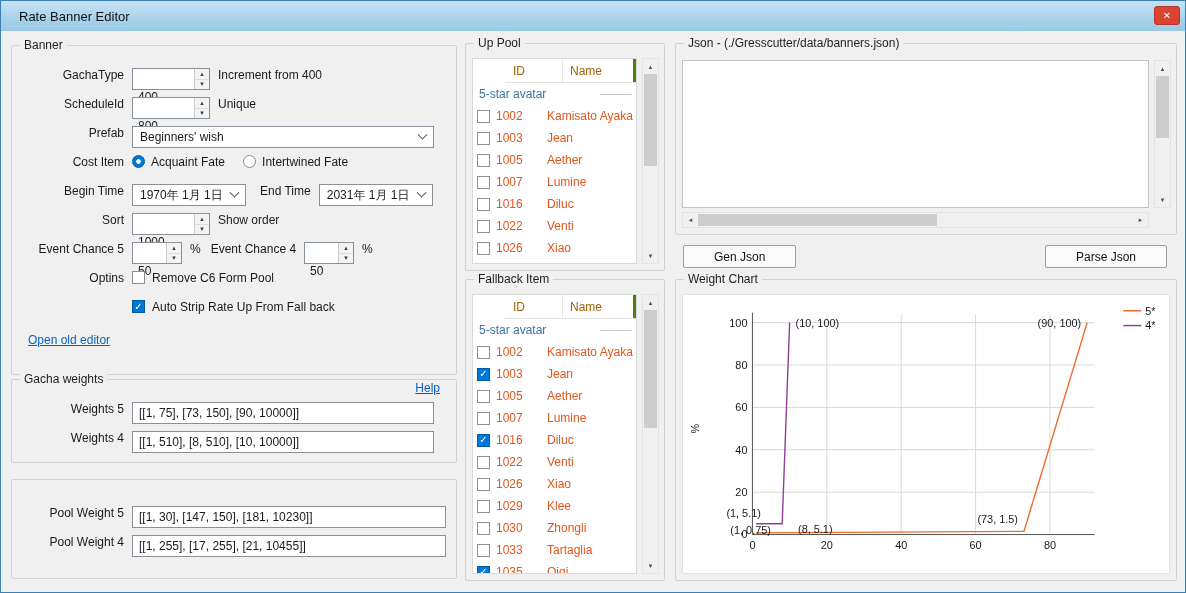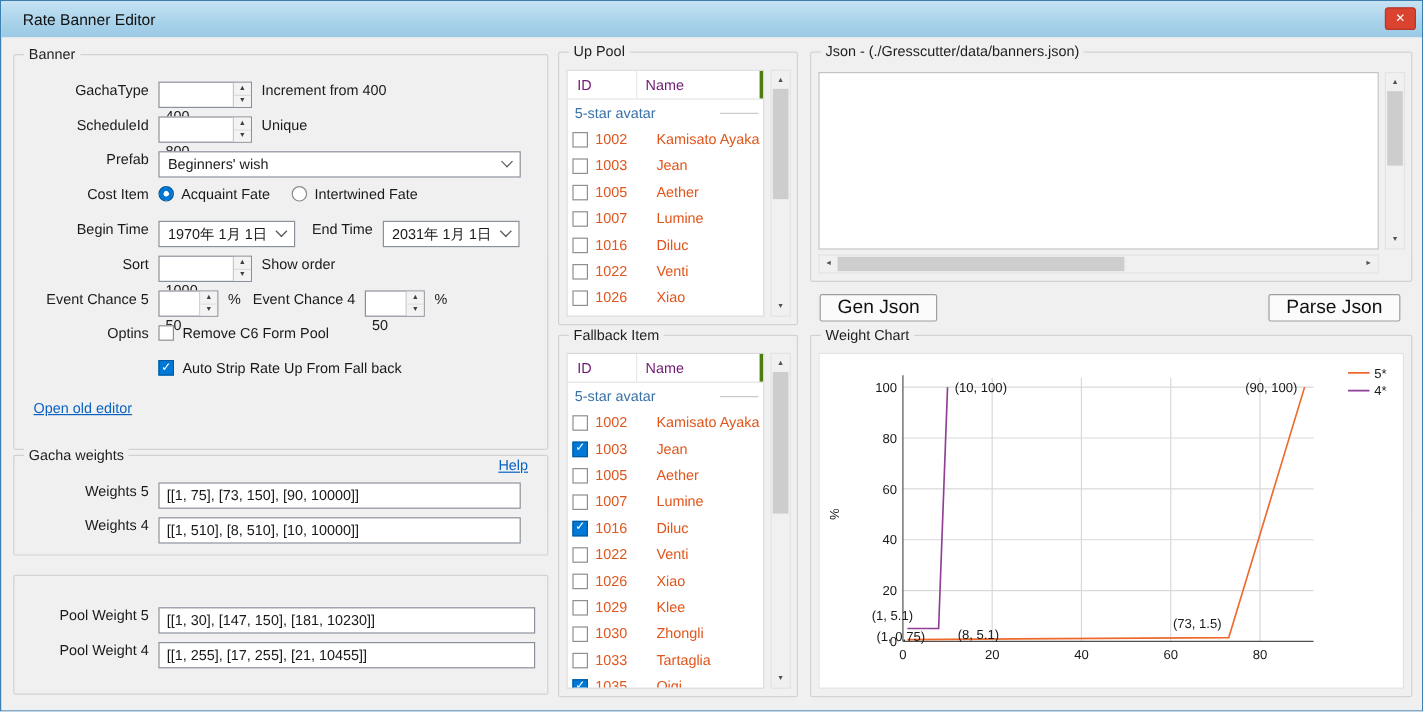--- a/index.html
+++ b/index.html
@@ -80,21 +80,21 @@
   .help-link { position:absolute; top:1px; right:16px; }
 
   
   .uppool-group   { left:464px; top:12px;  width:200px; height:228px; }
   .fallback-group { left:464px; top:248px; width:200px; height:302px; }
 
   .pool-list {
     position:absolute; left:6px; top:14px; right:27px; bottom:6px;
     background:#fff; border:1px solid #d9d9d9; overflow:hidden;
   }
-  .pool-header { display:flex; height:24px; align-items:center; border-bottom:1px solid #e4e4e4; color:#701a75; }
+  .pool-header { display:flex; height:24px; align-items:center; border-bottom:1px solid #e4e4e4; color:#a16207;margin-left:32px; }
   .col-id { width:58px; padding-left:8px; border-right:1px solid #e8e8e8; height:100%; display:flex; align-items:center; }
   .col-name { padding-left:7px; border-right:3px solid #4d7c0f; height:100%; display:flex; align-items:center; flex:1; }
   .pool-section { display:flex; align-items:center; height:22px; padding-left:6px; color:var(--section-blue,#3b72a8);gap:48px; }
   .section-line { flex:1; height:1px; background:#c9c9c9; margin:0 4px 0 6px; }
   .pool-row { display:flex; align-items:center; height:22px; }
   .pool-row .cb { margin-left:4px; }
   .row-id { margin-left:6px; width:38px; color:var(--row-orange,#e0561c); flex:none; }
   .row-name { margin-left:13px; color:var(--row-orange,#e0561c); white-space:nowrap; }
 
   
@@ -122,22 +122,22 @@
   .json-text {
     position:absolute; left:6px; top:16px; right:27px; bottom:26px;
     background:#fff; border:1px solid #c3c3c3; padding:4px;
     white-space:pre; overflow:hidden; cursor:text;
   }
   .json-vscroll { right:5px; top:16px; bottom:26px; }
   .json-hscroll { left:6px; right:27px; bottom:6px; }
 
   .btn {
     position:absolute; height:23px; background:#fbfbfb; border:1px solid #9e9e9e; border-radius:2px;
-    display:flex; align-items:center; justify-content:center; padding:0 14px;
-    font-size:16px; color:#111; cursor:pointer; white-space:nowrap;
+    display:flex; align-items:center; justify-content:center; padding:0 30px;
+    font-size:12px; color:#111; cursor:pointer; white-space:nowrap;
   }
   .gen-json-btn   { left:682px; top:214px; }
   .parse-json-btn { right:18px;  top:214px; }
 
   .chart-group { left:674px; top:248px; width:502px; height:302px; }
   .chart-area {
     position:absolute; left:6px; top:14px; right:6px; bottom:6px;
     background:#fff; border:1px solid #e2e2e2;
   }
   .chart-area svg { position:absolute; left:0; top:0; width:100%; height:100%; }

